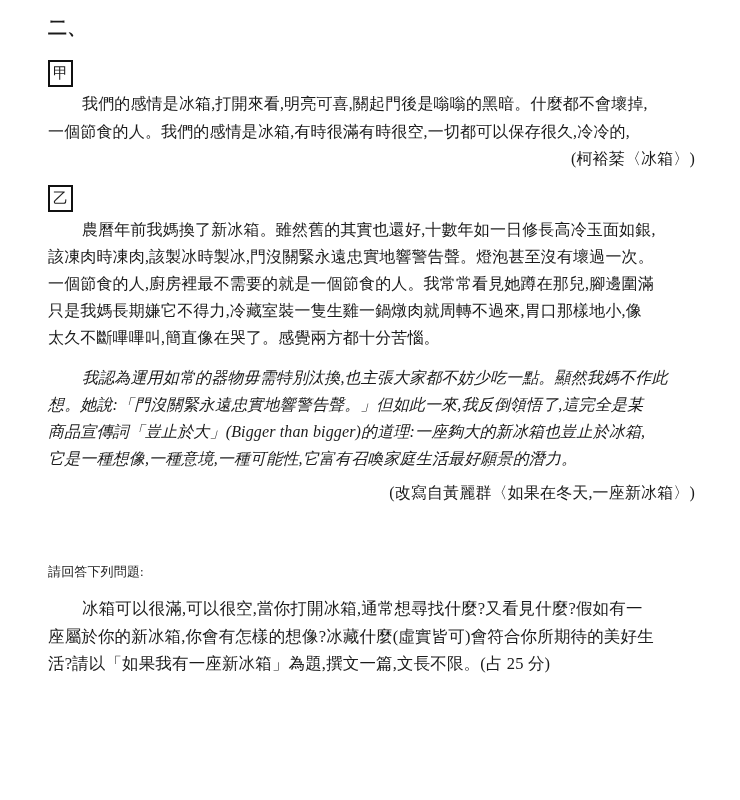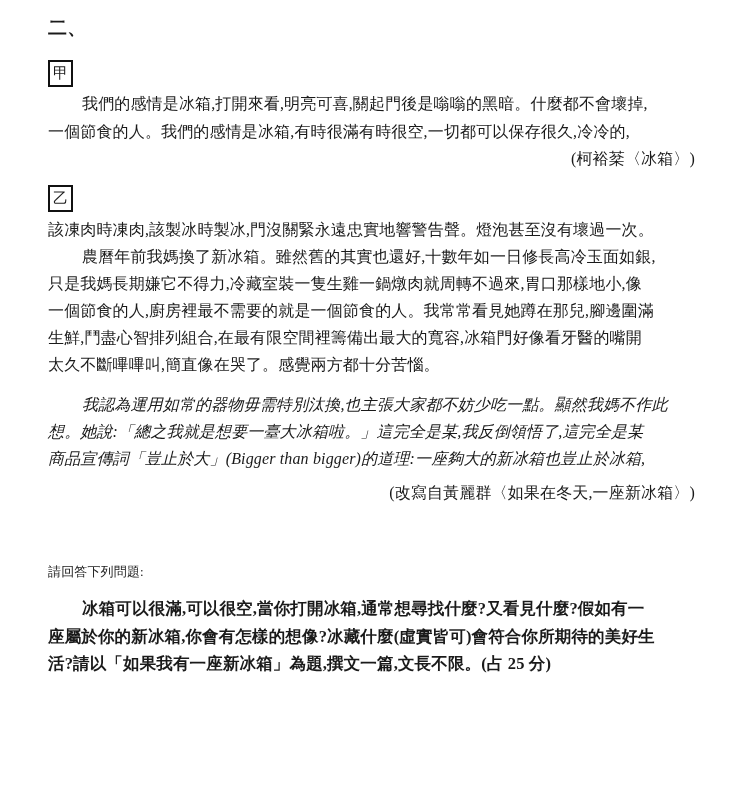--- a/index.html
+++ b/index.html
@@ -50,21 +50,21 @@
   .attribution {
     text-align: right;
     white-space: nowrap;
   }
   .attr-2 { margin-top: 7px; line-height: 27.5px; text-align: right; }
   .prompt {
     margin-top: 52px;
     font-size: 13px;
     line-height: 28px;
   }
-  .para-question { margin-top: 9px; font-size: 16.5px; font-weight: bold; }
+  .para-question { margin-top: 9px; font-size: 16.5px; }
   .para-question .line { line-height: 27.5px; }
 </style>
 </head>
 <body>
 
 <div class="page">
 
   <div class="section-num">二、</div>
 
   <div>
@@ -72,31 +72,31 @@
     <div class="para para-jia">
       <div class="line indent">我們的感情是冰箱,打開來看,明亮可喜,關起門後是嗡嗡的黑暗。什麼都不會壞掉,</div>
       <div class="line">一個節食的人。我們的感情是冰箱,有時很滿有時很空,一切都可以保存很久,冷冷的,</div>
     </div>
     <div class="attribution attr-1">(柯裕棻〈冰箱〉)</div>
   </div>
 
   <div>
     <span class="label-box label-yi">乙</span>
     <div class="para para-yi-1">
+      <div class="line indent">農曆年前我媽換了新冰箱。雖然舊的其實也還好,十數年如一日修長高冷玉面如銀,</div>
       <div class="line">該凍肉時凍肉,該製冰時製冰,門沒關緊永遠忠實地響警告聲。燈泡甚至沒有壞過一次。</div>
-      <div class="line indent">農曆年前我媽換了新冰箱。雖然舊的其實也還好,十數年如一日修長高冷玉面如銀,</div>
+      <div class="line">一個節食的人,廚房裡最不需要的就是一個節食的人。我常常看見她蹲在那兒,腳邊圍滿</div>
       <div class="line">只是我媽長期嫌它不得力,冷藏室裝一隻生雞一鍋燉肉就周轉不過來,胃口那樣地小,像</div>
-      <div class="line">一個節食的人,廚房裡最不需要的就是一個節食的人。我常常看見她蹲在那兒,腳邊圍滿</div>
-      <div class="line">生鮮,鬥盡心智排列組合,在最有限空間裡籌備出最大的寬容,冰箱門好像看牙醫的嘴開</div>
       <div class="line">太久不斷嗶嗶叫,簡直像在哭了。感覺兩方都十分苦惱。</div>
     </div>
     <div class="para para-yi-2">
       <div class="line indent">我認為運用如常的器物毋需特別汰換,也主張大家都不妨少吃一點。顯然我媽不作此</div>
-      <div class="line">想。她說:「總之我就是想要一臺大冰箱啦。」這完全是某,我反倒領悟了,這完全是某</div>
+      <div class="line">想。她說:「門沒關緊永遠忠實地響警告聲。」但如此一來,我反倒領悟了,這完全是某</div>
       <div class="line">商品宣傳詞「豈止於大」(Bigger than bigger)的道理:一座夠大的新冰箱也豈止於冰箱,</div>
+      <div class="line">它是一種想像,一種意境,一種可能性,它富有召喚家庭生活最好願景的潛力。</div>
     </div>
     <div class="attribution attr-2">(改寫自黃麗群〈如果在冬天,一座新冰箱〉)</div>
   </div>
 
   <div class="prompt">請回答下列問題:</div>
 
   <div class="para para-question">
     <div class="line indent">冰箱可以很滿,可以很空,當你打開冰箱,通常想尋找什麼?又看見什麼?假如有一</div>
     <div class="line">座屬於你的新冰箱,你會有怎樣的想像?冰藏什麼(虛實皆可)會符合你所期待的美好生</div>
     <div class="line">活?請以「如果我有一座新冰箱」為題,撰文一篇,文長不限。(占 25 分)</div>

